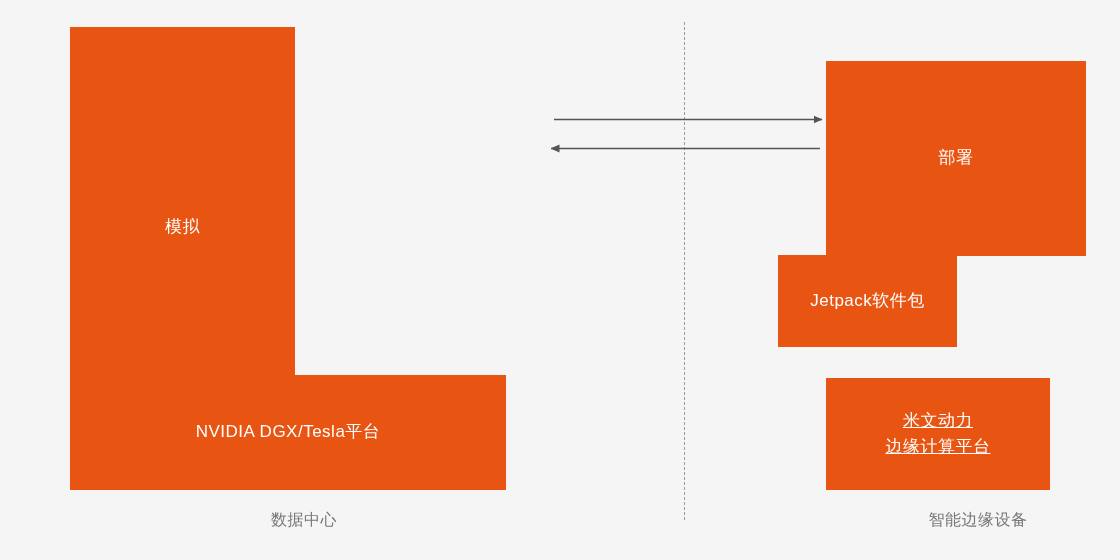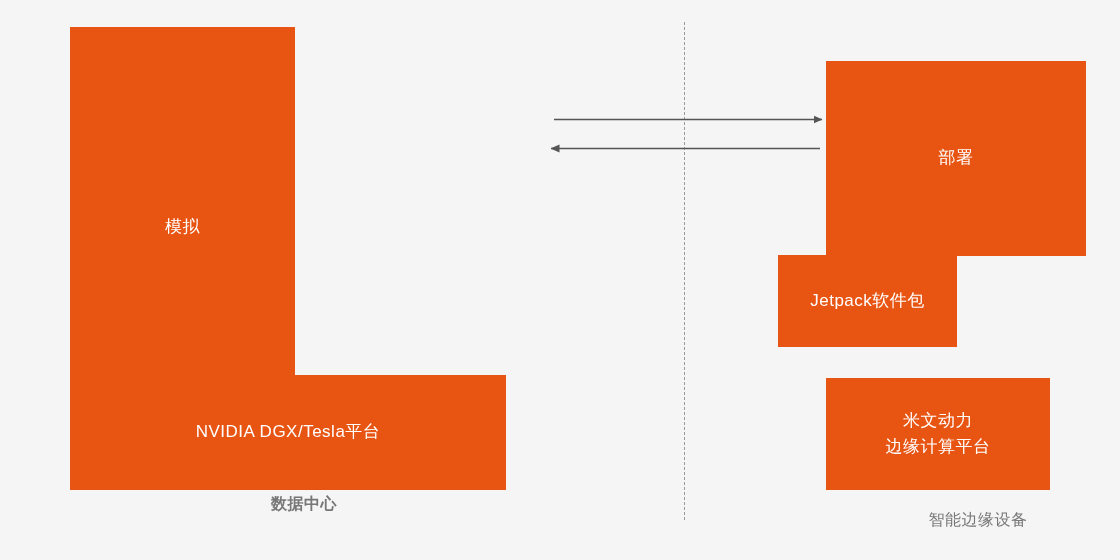--- a/index.html
+++ b/index.html
@@ -44,24 +44,24 @@
   }
 
   
   #box-simulation        { left: 70px;  top: 27px;  width: 225px; height: 400px; }
   #box-model-training    { left: 322px; top: 27px;  width: 225px; height: 323px; }
   #box-nvidia-platform   { left: 70px;  top: 375px; width: 436px; height: 115px; }
 
   
   #box-deployment        { left: 826px; top: 27px;  width: 260px; height: 195px; margin-top: 34px; }
   #box-jetpack           { left: 778px; top: 255px; width: 179px; height: 92px;  }
-  #box-edge-platform     { left: 826px; top: 378px; width: 224px; height: 112px; }
+  #box-edge-platform     { left: 826px; top: 378px; width: 224px; height: 112px; text-decoration: underline; }
 
   
-  #caption-data-center   { left: 304px; top: 494px; font-weight: bold; }
+  #caption-data-center   { left: 304px; top: 510px; }
   #caption-edge-device   { left: 938px; top: 510px; margin-left: 40px; }
 
   
   #divider {
     position: absolute;
     left: 684px;
     top: 22px;
     width: 0;
     height: 498px;
     border-left: 1.6px dashed #9a9a9a;

